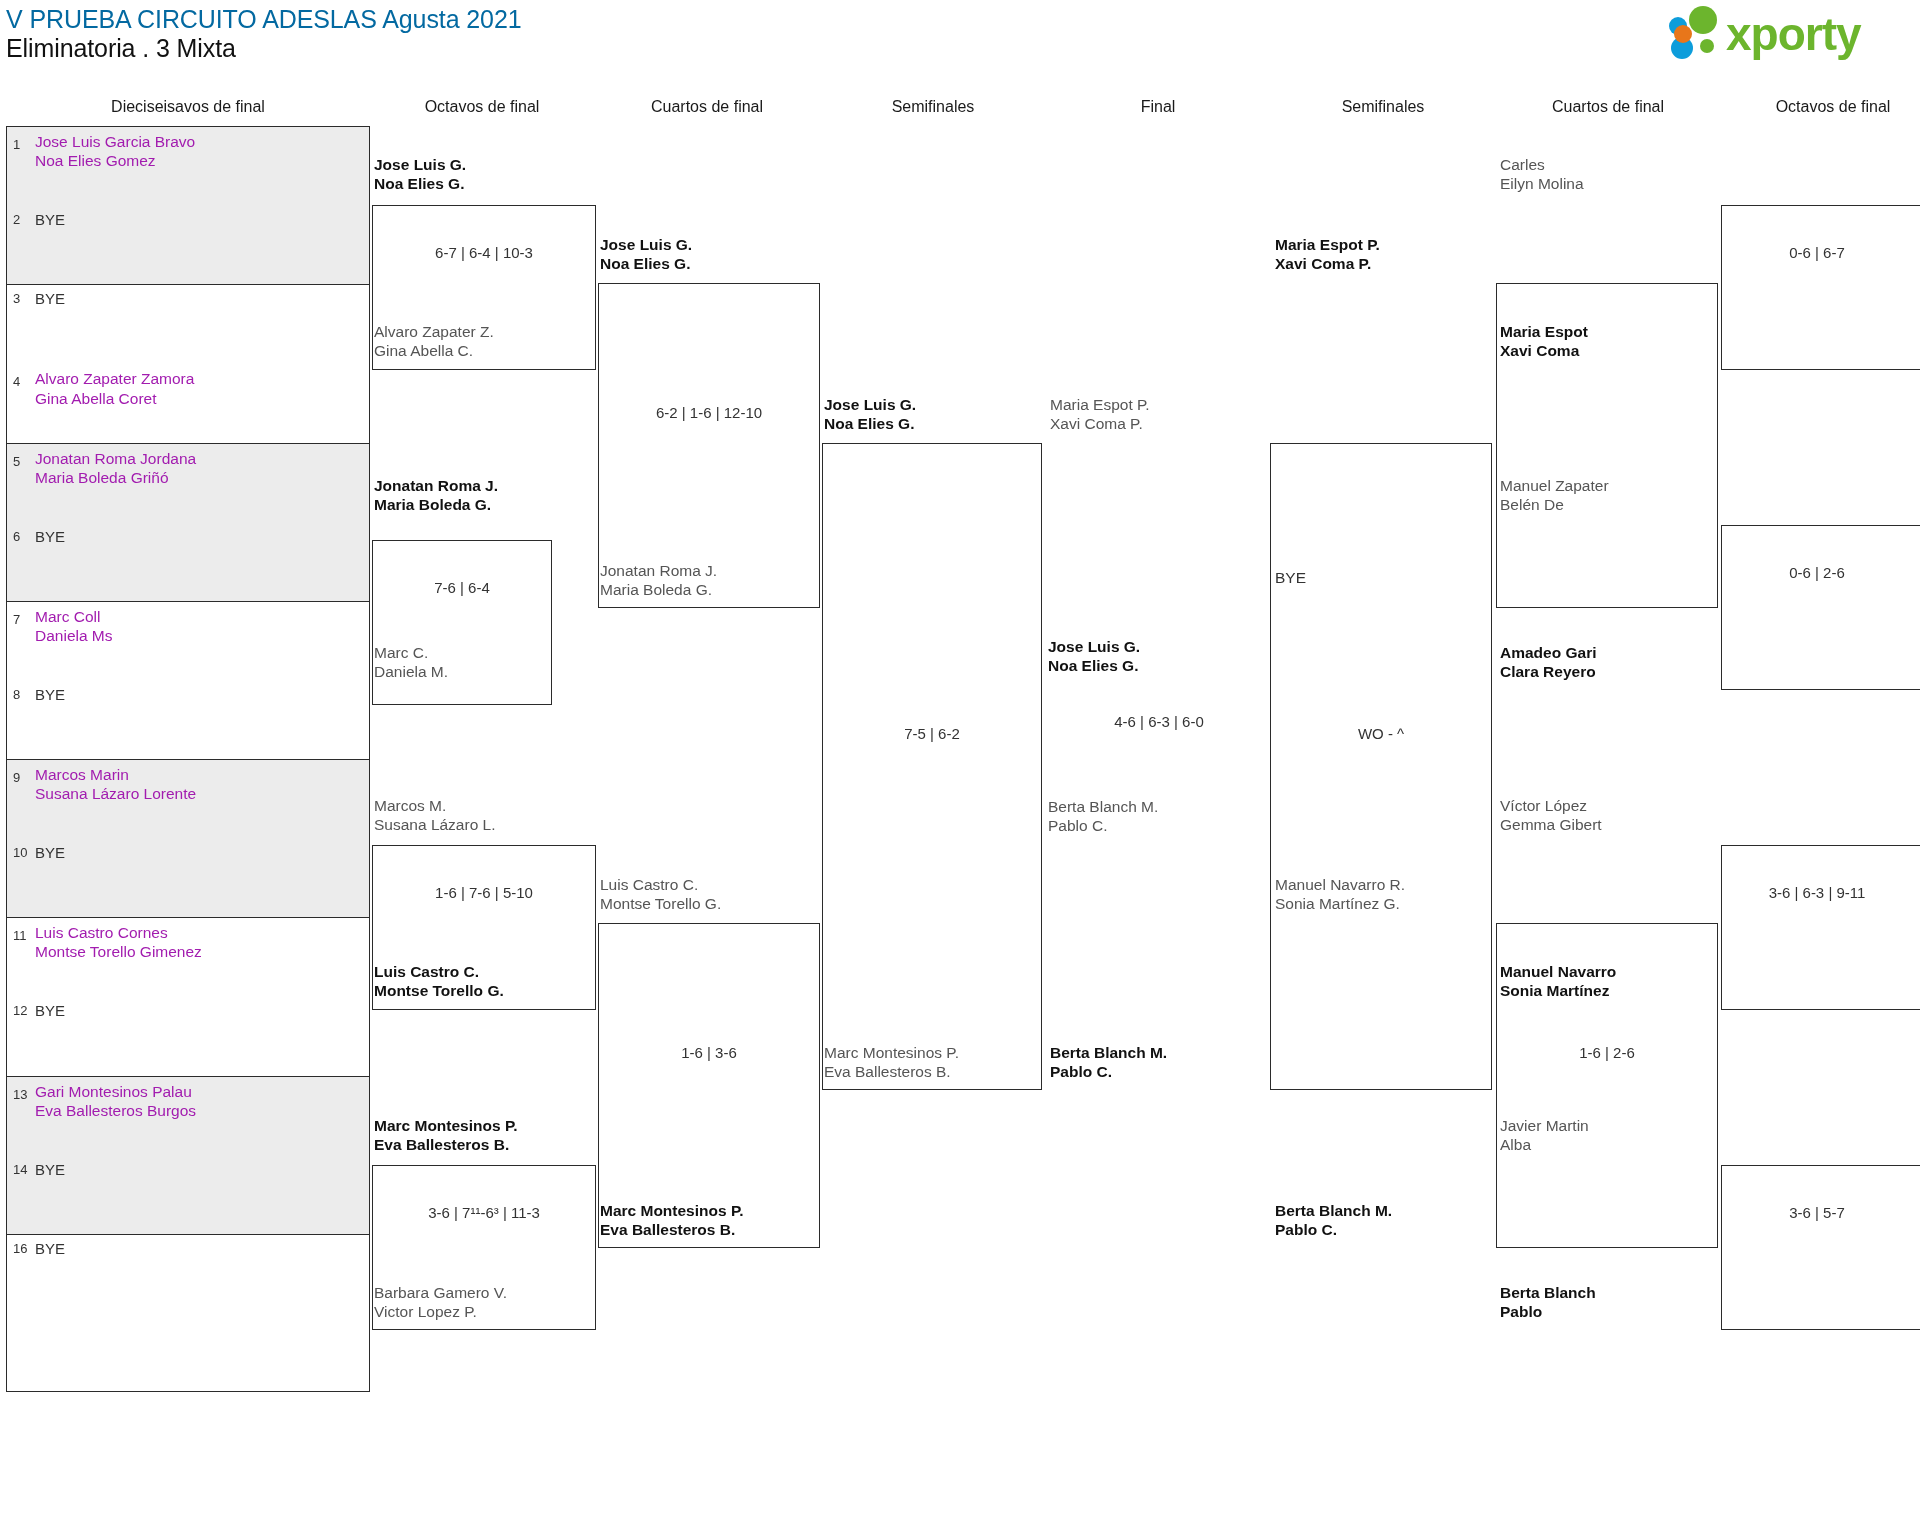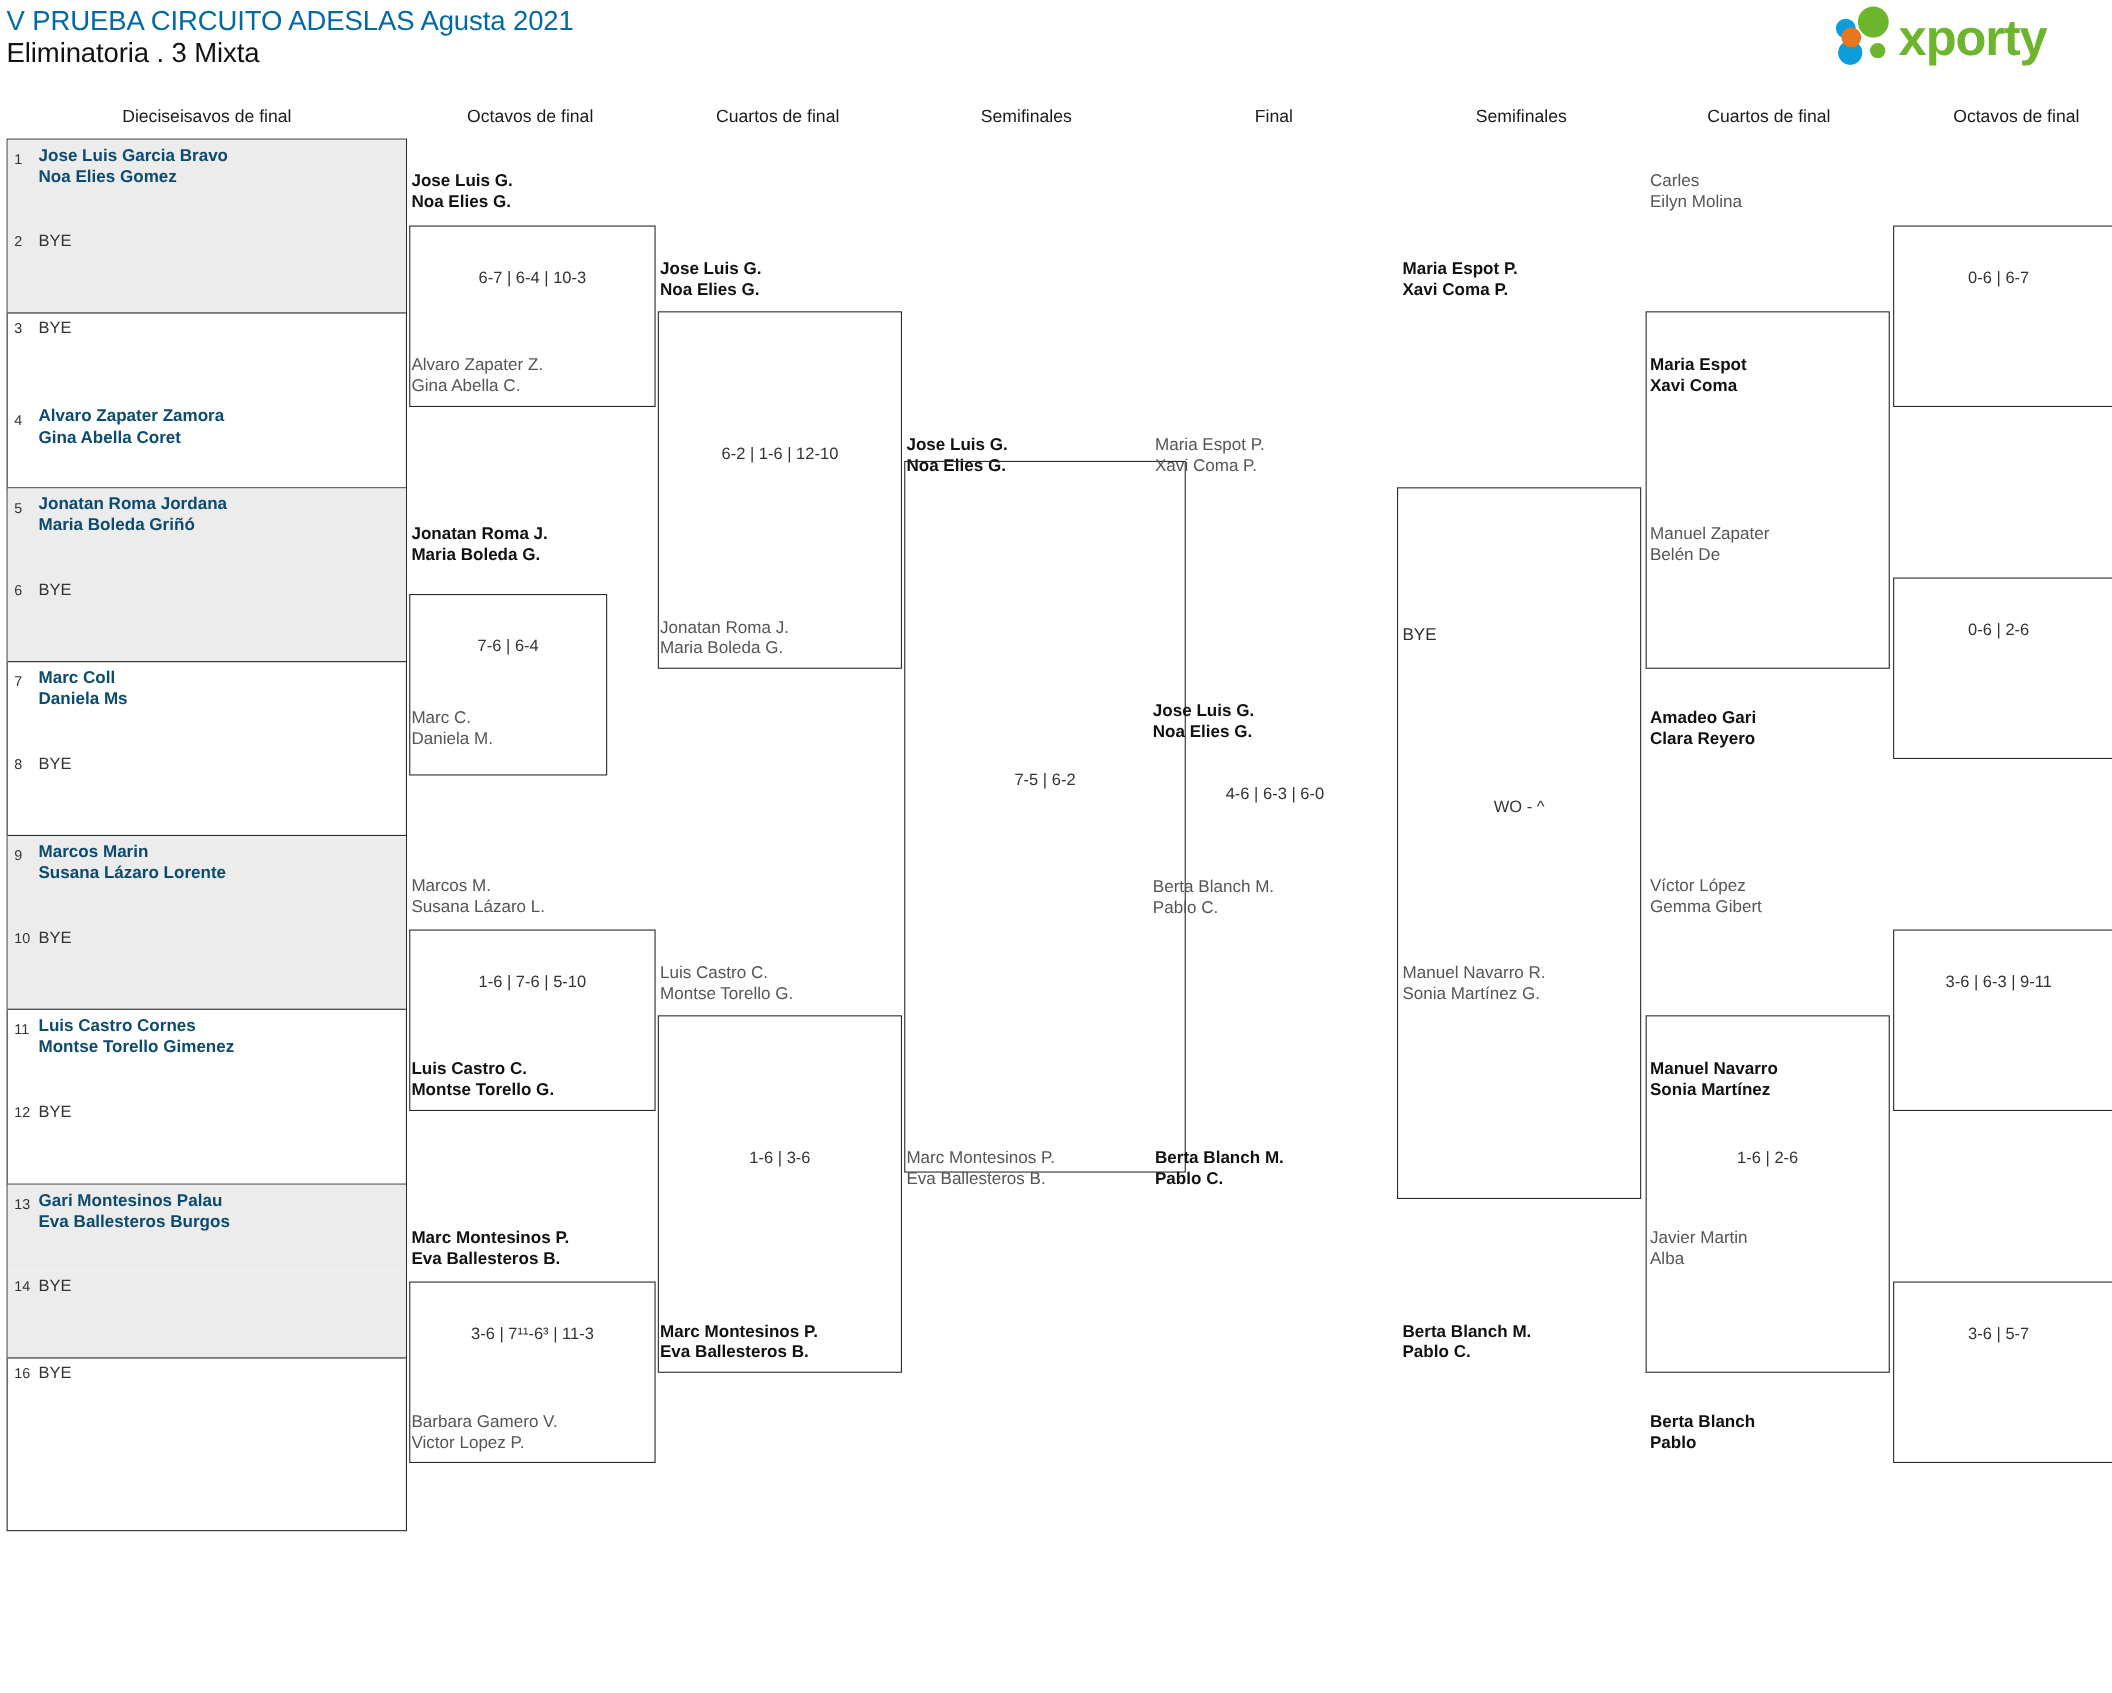--- a/index.html
+++ b/index.html
@@ -51,21 +51,21 @@
   }
   .seed-row.shaded{ background:#ececec; }
   .seed-row.brd{ border-bottom:1px solid #2b2b2b; }
   .seed-num{
     width:22px; flex:0 0 22px; text-align:left;
     font-size:13px; color:#333; line-height:1;
     padding-top:6px;
   }
   .seed-num.lower{ padding-top:2px; }
   .seed-names{
-    font-size:15.5px; line-height:1.24; font-weight:bold; color:#0c4a6e;
+    font-size:15.5px; line-height:1.24; font-weight:normal; color:#a21caf;
   }
   .seed-names.bye{ font-weight:400; color:#333; font-size:15px; }
 
   
   .mbox{
     position:absolute;
     border:1px solid #2b2b2b;
     background:transparent;
   }
   .mscore{
@@ -206,21 +206,21 @@
 </div>
 <div class="nm lt lose" style="left:600px; top:549px"><span>Jonatan Roma J.</span><br><span>Maria Boleda G.</span></div>
 
 <div class="nm lt lose" style="left:600px; top:863px"><span>Luis Castro C.</span><br><span>Montse Torello G.</span></div>
 <div class="mbox" style="left:598px; top:923px; width:222px; height:325px">
   <div class="mscore" style="top:120px"><span>1-6 | 3-6</span></div>
 </div>
 <div class="nm lt win" style="left:600px; top:1189px"><span>Marc Montesinos P.</span><br><span>Eva Ballesteros B.</span></div>
 
 <div class="nm lt win" style="left:824px; top:383px"><span>Jose Luis G.</span><br><span>Noa Elies G.</span></div>
-<div class="mbox" style="left:822px; top:419px; width:256px; height:647px">
+<div class="mbox" style="left:822px; top:443px; width:220px; height:647px">
   <div class="mscore" style="top:281px"><span>7-5 | 6-2</span></div>
 </div>
 <div class="nm lt lose" style="left:824px; top:1031px"><span>Marc Montesinos P.</span><br><span>Eva Ballesteros B.</span></div>
 
 <div class="nm lt win" style="left:1048px; top:625px"><span>Jose Luis G.</span><br><span>Noa Elies G.</span></div>
 <div class="mscore" style="left:1048px; width:222px; top:713px"><span>4-6 | 6-3 | 6-0</span></div>
 <div class="nm rt lose" style="left:1048px; width:222px; top:785px"><span>Berta Blanch M.</span><br><span>Pablo C.</span></div>
 
 <div class="nm rt lose" style="left:1050px; width:442px; top:383px"><span>Maria Espot P.</span><br><span>Xavi Coma P.</span></div>
 <div class="mbox" style="left:1270px; top:443px; width:222px; height:647px">

